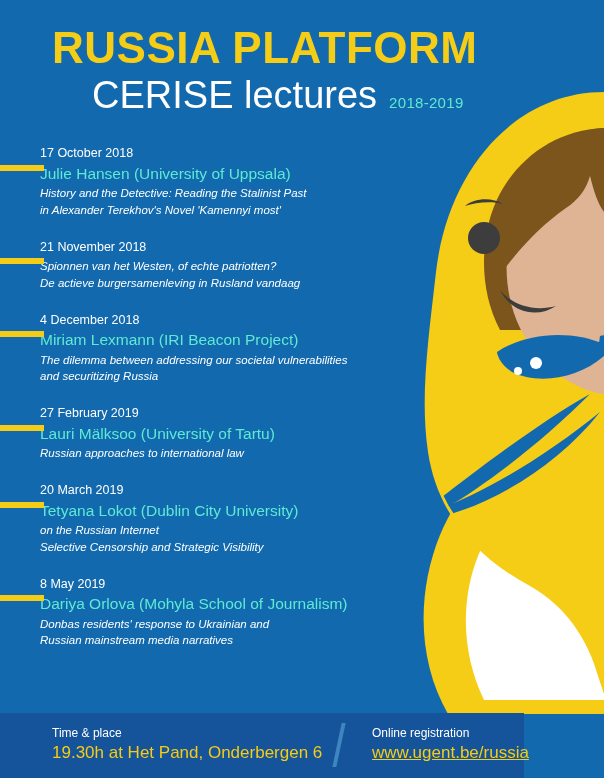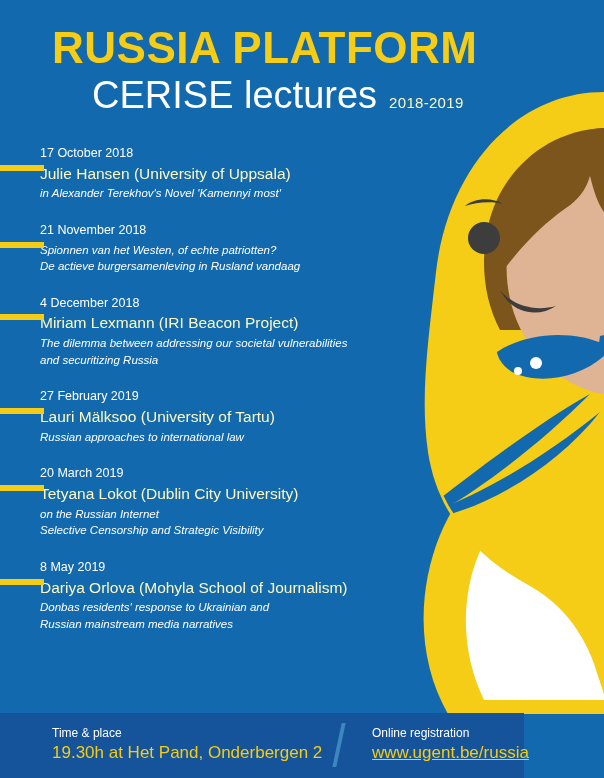--- a/index.html
+++ b/index.html
@@ -48,21 +48,21 @@
   }
   #sub-title {
     font-size: 38px;
     font-weight: 400;
     color: #ffffff;
     line-height: 1.0;
     white-space: nowrap;
   }
   #year-range {
     font-size: 15px;
-    color: #fef9c3;
+    color: #5eead4;
     margin-left: 12px;
     letter-spacing: 0.3px;
     white-space: nowrap;
   }
 
   
   #lecture-list {
     position: absolute;
     left: 0;
     top: 146px;
@@ -83,21 +83,21 @@
   }
   .lecture-dash {
     position: absolute;
     left: 0;
     width: 44px;
     height: 6px;
     background: #F5CC16;
   }
   .lecture-speaker {
     font-size: 15.5px;
-    color: #fef9c3;
+    color: #5eead4;
     line-height: 1.2;
     white-space: nowrap;
     margin-bottom: 2px;
   }
   .lecture-topic {
     font-size: 11.5px;
     font-style: italic;
     color: #ffffff;
     line-height: 1.45;
   }
@@ -246,20 +246,21 @@
     </div>
   </div>
 
   <div id="lecture-list">
 
     <div class="lecture-item">
       <div class="lecture-date">17 October 2018</div>
       <div class="lecture-dash"></div>
       <div class="lecture-speaker">Julie Hansen (University of Uppsala)</div>
       <div class="lecture-topic">
+        <span>History and the Detective: Reading the Stalinist Past</span>
         <span>in Alexander Terekhov's Novel 'Kamennyi most'</span>
       </div>
     </div>
 
     <div class="lecture-item">
       <div class="lecture-date">21 November 2018</div>
       <div class="lecture-dash"></div>
       <div class="lecture-topic">
         <span>Spionnen van het Westen, of echte patriotten?</span>
         <span>De actieve burgersamenleving in Rusland vandaag</span>
@@ -303,21 +304,21 @@
         <span>Donbas residents' response to Ukrainian and</span>
         <span>Russian mainstream media narratives</span>
       </div>
     </div>
 
   </div>
 
   <div id="footer-band">
     <div class="footer-col" id="footer-left">
       <div class="footer-label">Time &amp; place</div>
-      <div class="footer-value">19.30h at Het Pand, Onderbergen 2</div>
+      <div class="footer-value">19.30h at Het Pand, Onderbergen 6</div>
     </div>
     <div id="footer-divider"></div>
     <div class="footer-col" id="footer-right">
       <div class="footer-label">Online registration</div>
       <div class="footer-value" id="footer-link">www.ugent.be/russia</div>
     </div>
   </div>
 
 </div>
 

